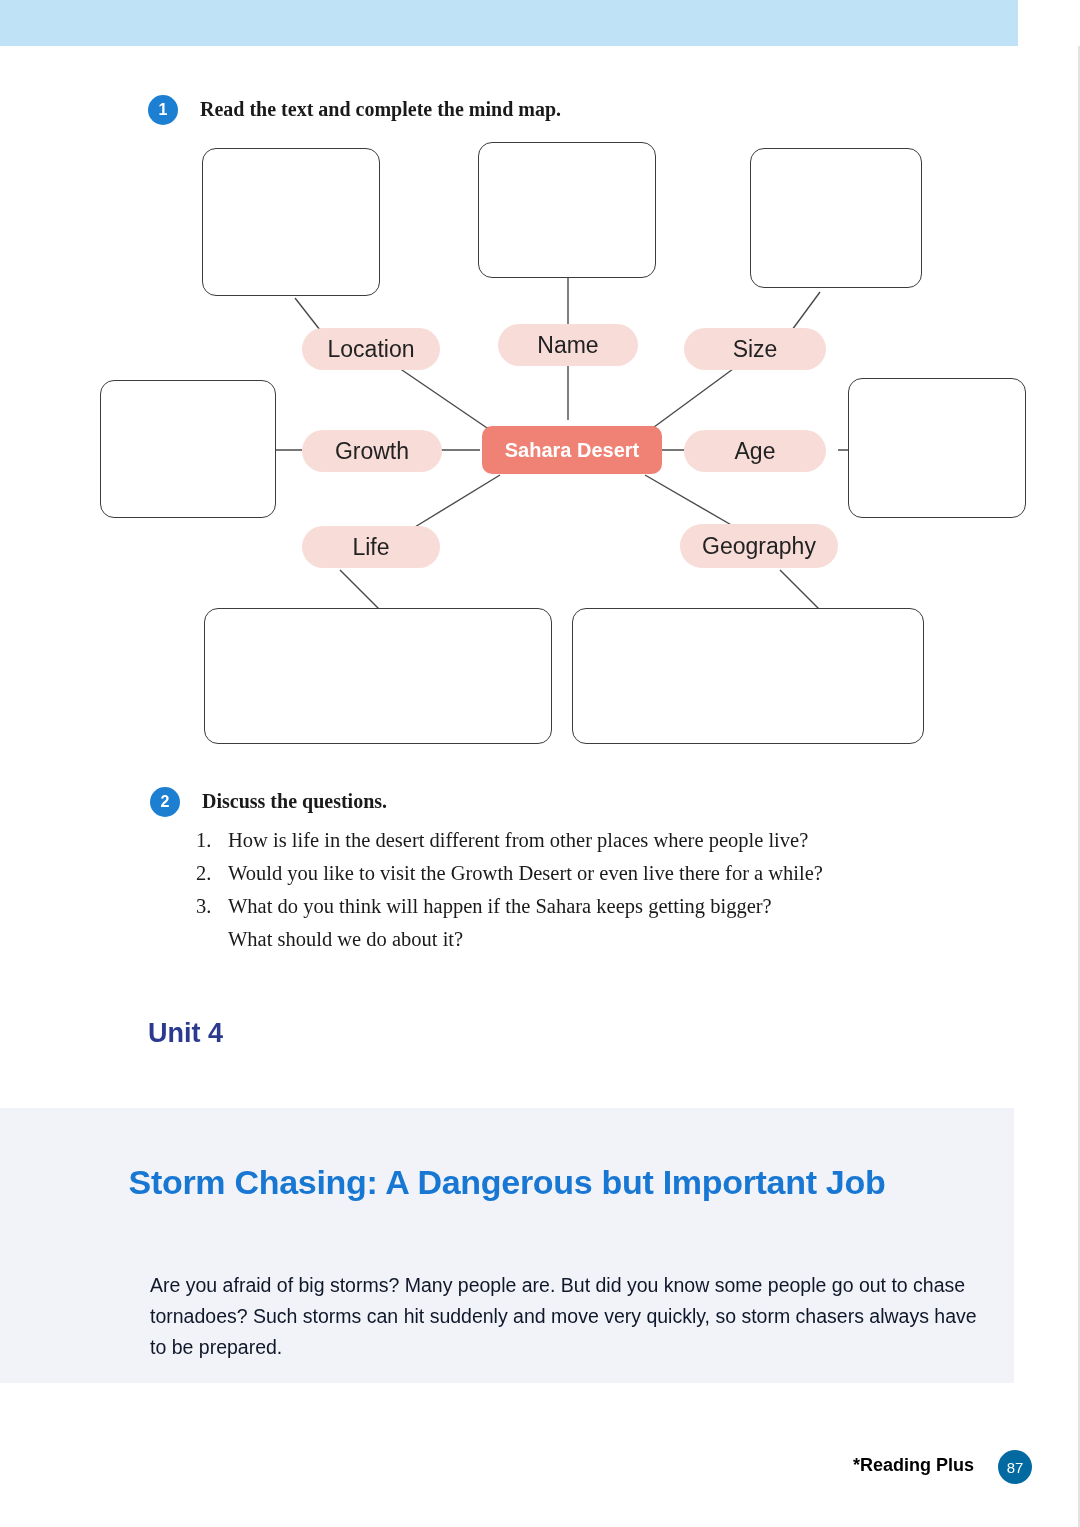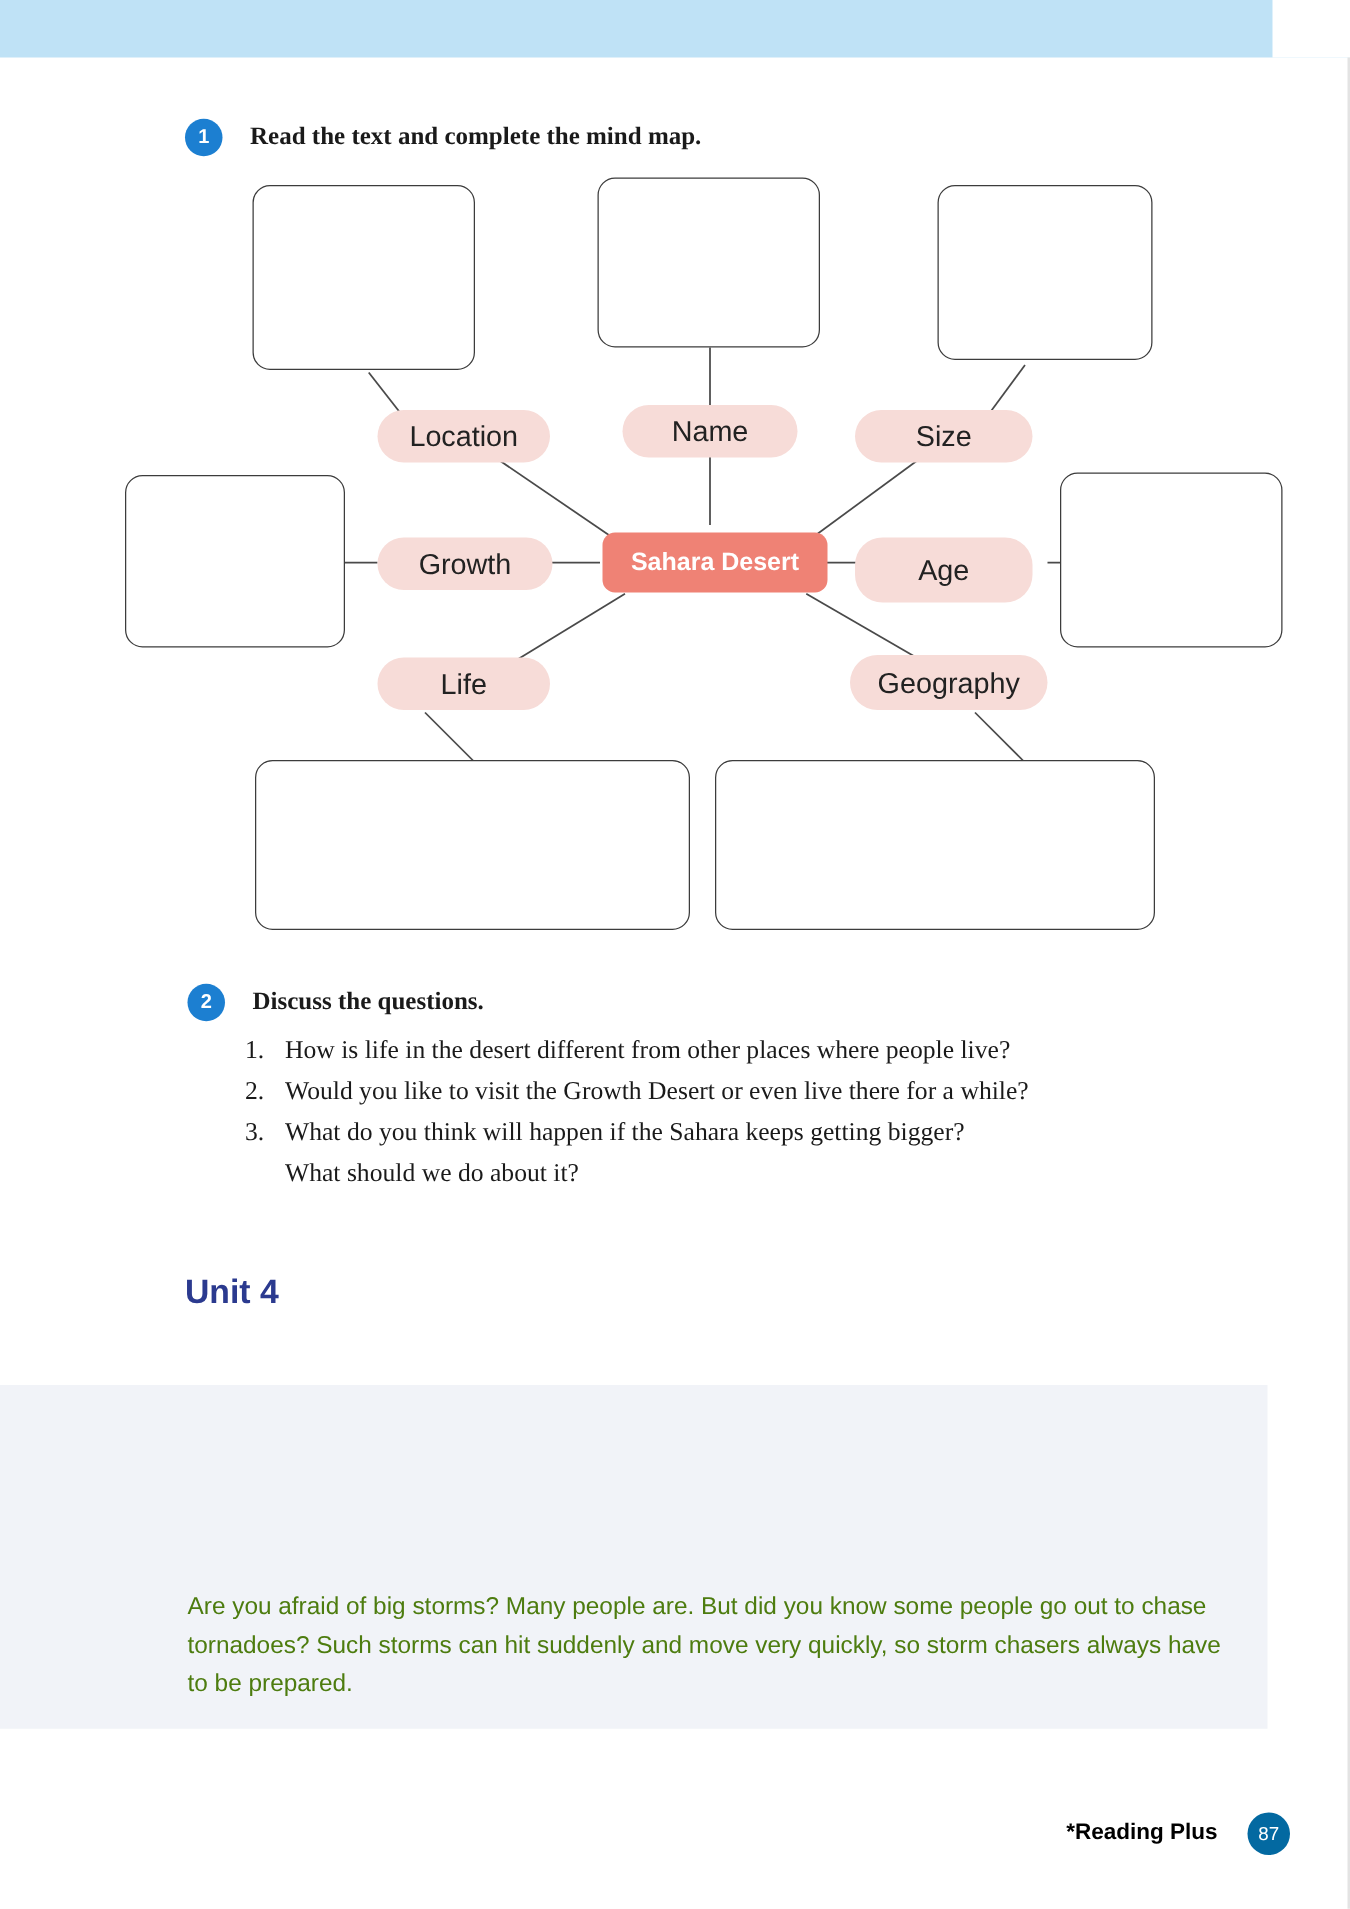--- a/index.html
+++ b/index.html
@@ -150,21 +150,21 @@
     letter-spacing: -0.3px;
   }
   .article-body {
     position: absolute;
     left: 150px;
     top: 1270px;
     width: 845px;
     font-family: "Liberation Sans", sans-serif;
     font-size: 19.5px;
     line-height: 31px;
-    color: #4d7c0f;
+    color: #0f172a;
   }
   
   .footer-label {
     position: absolute;
     right: 106px;
     top: 1455px;
     font-family: "Liberation Sans", sans-serif;
     font-size: 18px;
     font-weight: bold;
     color: #000000;
@@ -232,21 +232,21 @@
     <div class="blank-box" style="left:670px; top:18px; width:172px; height:140px;"></div>
     <div class="blank-box" style="left:20px; top:250px; width:176px; height:138px;"></div>
     <div class="blank-box" style="left:768px; top:248px; width:178px; height:140px;"></div>
     <div class="blank-box" style="left:124px; top:478px; width:348px; height:136px;"></div>
     <div class="blank-box" style="left:492px; top:478px; width:352px; height:136px;"></div>
 
     <div class="pill" style="left:222px; top:198px; width:138px; height:42px;">Location</div>
     <div class="pill" style="left:418px; top:194px; width:140px; height:42px;">Name</div>
     <div class="pill" style="left:604px; top:198px; width:142px; height:42px;">Size</div>
     <div class="pill" style="left:222px; top:300px; width:140px; height:42px;">Growth</div>
-    <div class="pill" style="left:604px; top:300px; width:142px; height:52px;">Age</div>
+    <div class="pill" style="left:604px; top:300px; width:142px; height:42px;">Age</div>
     <div class="pill" style="left:222px; top:396px; width:138px; height:42px;">Life</div>
     <div class="pill center" style="left:402px; top:296px; width:180px; height:48px;">Sahara Desert</div>
 
     <div class="pill" style="left:600px; top:394px; width:158px; height:44px;">Geography</div>
   </div>
 
   <div class="num-badge" style="left:150px; top:787px;">2</div>
   <div class="instruction" style="left:202px; top:790px;">Discuss the questions.</div>
 
   <div class="q-list">
@@ -261,18 +261,19 @@
     <div class="q-item">
       <span class="q-marker">3.</span>
       <span class="q-text">What do you think will happen if the Sahara keeps getting bigger?</span>
     </div>
     <div class="q-sub">What should we do about it?</div>
   </div>
 
   <div class="unit-title">Unit 4</div>
 
   <div class="article-band"></div>
+  <div class="article-title">Storm Chasing: A Dangerous but Important Job</div>
   <div class="article-body">Are you afraid of big storms? Many people are. But did you know some people go out to chase tornadoes? Such storms can hit suddenly and move very quickly, so storm chasers always have to be prepared.</div>
 
   <div class="footer-label">*Reading Plus</div>
   <div class="footer-page">87</div>
 
 </div>
 
 </body></html>

